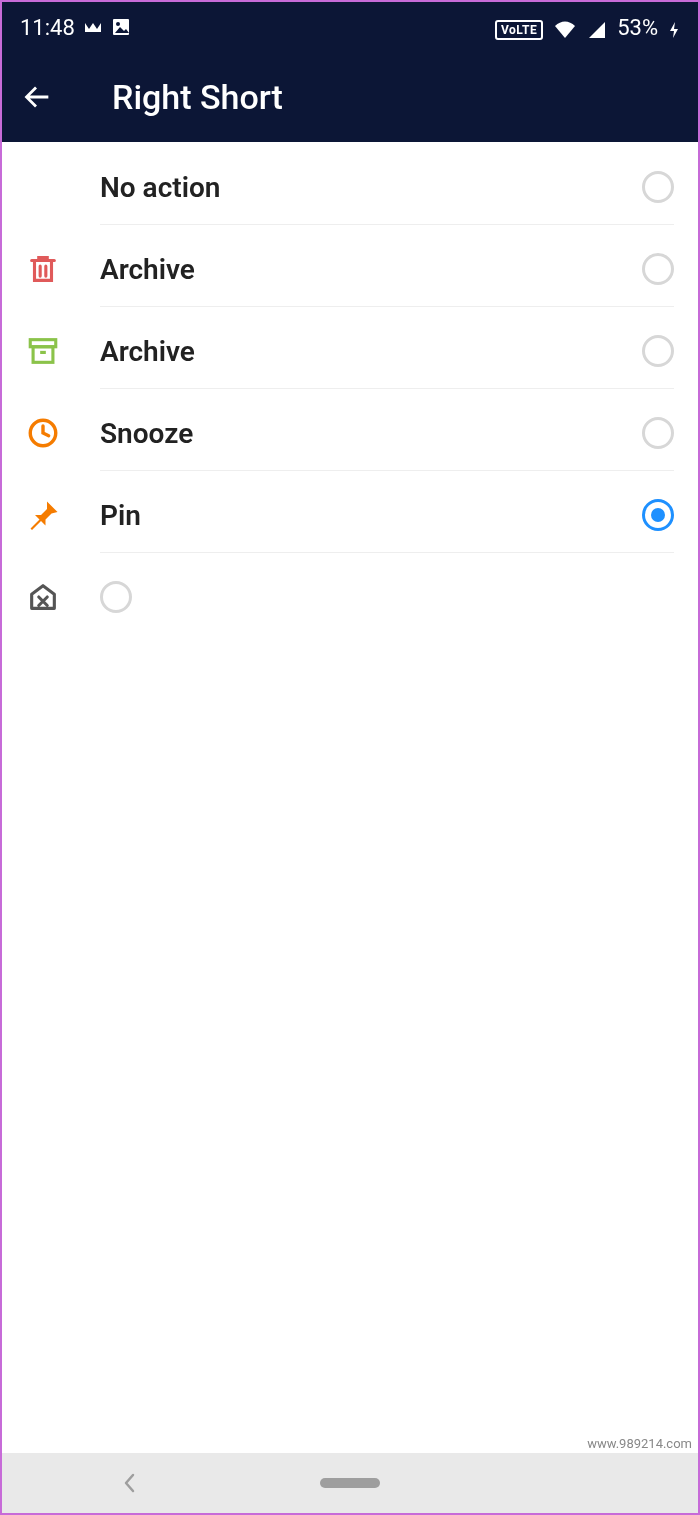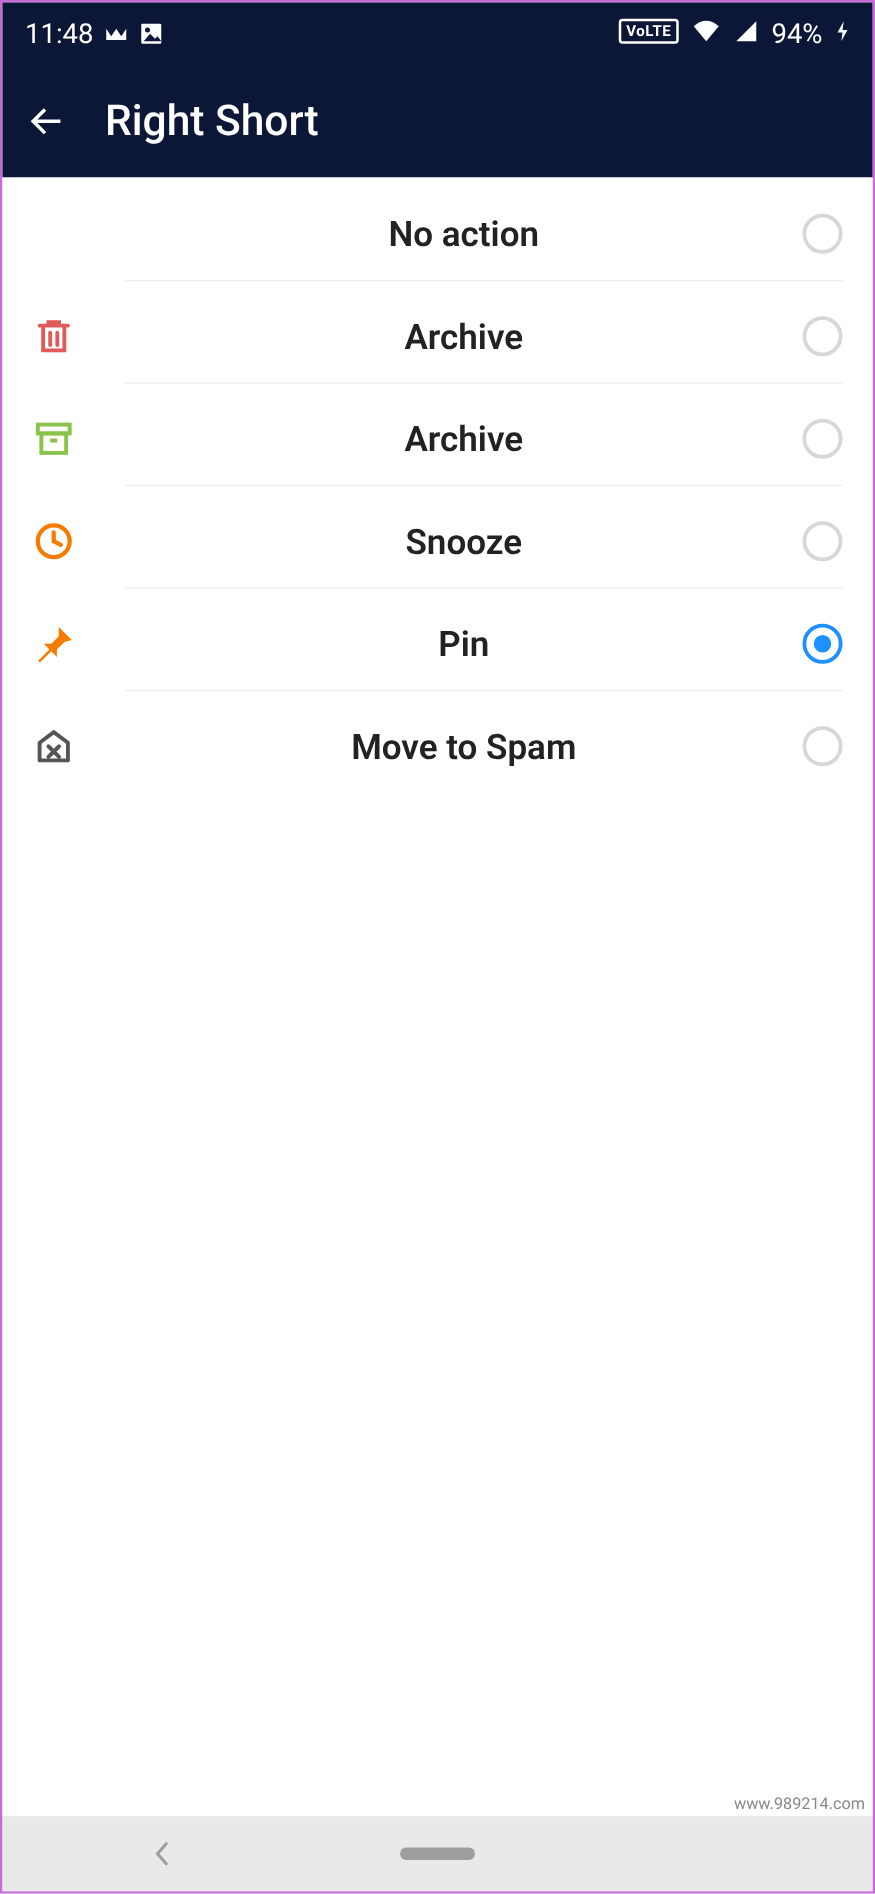--- a/index.html
+++ b/index.html
@@ -1,26 +1,26 @@
 <!DOCTYPE html>
 <html><head>
 <meta charset="utf-8">
 <style>
   * { box-sizing: border-box; margin: 0; padding: 0; }
   html, body { width: 700px; height: 1515px; font-family: -apple-system, Roboto, "Helvetica Neue", Arial, sans-serif; background: #fff; }
   .frame { width: 700px; height: 1515px; border: 2px solid #c76bd8; display: flex; flex-direction: column; position: relative; }
   .statusbar { height: 50px; background: #0c1636; color: #fff; display: flex; align-items: center; padding: 0 18px; font-size: 22px; }
   .statusbar .sb-left { display: flex; align-items: center; gap: 8px; }
-  .statusbar .sb-right { display: flex; align-items: flex-start; gap: 10px; margin-left: auto; }
+  .statusbar .sb-right { display: flex; align-items: flex-end; gap: 10px; margin-left: auto; }
   .volte-badge { border: 2px solid #fff; border-radius: 3px; font-size: 12px; font-weight: 700; padding: 1px 4px; letter-spacing: 0.5px; }
   .appbar { height: 90px; background: #0c1636; color: #fff; display: flex; align-items: center; padding: 0 18px; }
   .appbar .back { width: 60px; display: flex; align-items: center; justify-content: flex-start; }
-  .appbar .title { font-size: 34px; font-weight: 500; margin-left: 4px; }
+  .appbar .title { font-size: 34px; font-weight: 500; margin-left: 32px; }
   .list { flex: 1; background: #fff; overflow: hidden; }
-  .row { display: flex; align-items: center; height: 82px; padding: 8px 24px 0 24px; position: relative; text-align: center; }
+  .row { display: flex; align-items: center; height: 82px; padding: 8px 24px 0 24px; position: relative; }
   .row + .row::before { content: ""; position: absolute; top: 0; left: 98px; right: 24px; height: 1px; background: #eee; }
   .row .icon-slot { width: 74px; display: flex; align-items: center; justify-content: flex-start; }
   .row .label { flex: 1; font-size: 28px; font-weight: 600; color: #222; }
   .row .radio { width: 32px; height: 32px; border-radius: 50%; border: 3px solid #d7d7d7; display: flex; align-items: center; justify-content: center; }
   .row .radio.selected { border-color: #1e90ff; }
   .row .radio.selected .dot { width: 14px; height: 14px; border-radius: 50%; background: #1e90ff; }
   .navbar { height: 60px; background: #e9e9e9; display: flex; align-items: center; justify-content: space-between; padding: 0 120px; }
   .nav-pill { width: 60px; height: 10px; border-radius: 5px; background: #9e9e9e; }
   .watermark { position: absolute; right: 6px; bottom: 62px; font-size: 13px; color: #888; margin-top: 40px; }
   svg { display: block; }
@@ -51,21 +51,21 @@
       <span>
         <svg width="24" height="20" viewBox="0 0 24 20">
             <path d="M12 18 L2 6 C8 0 16 0 22 6 Z" fill="#fff"></path>
           </svg>
       </span>
       <span>
         <svg width="20" height="20" viewBox="0 0 20 20">
             <path d="M2 18 L18 18 L18 2 Z" fill="#fff"></path>
           </svg>
       </span>
-      <span>94%</span>
+      <span>53%</span>
       <span>
         <svg width="12" height="20" viewBox="0 0 12 20">
             <path d="M7 2 L2 11 L6 11 L5 18 L10 9 L6 9 Z" fill="#fff"></path>
           </svg>
       </span>
     </div>
   </div>
 
   <div class="appbar">
     <div class="back">
@@ -131,21 +131,20 @@
         </div>
     </div>
 
     <div class="row">
       <div class="icon-slot">
         <svg width="34" height="34" viewBox="0 0 24 24">
             <path d="M4 10 L12 4 L20 10 L20 20 L4 20 Z" fill="none" stroke="#555" stroke-width="2.2" stroke-linejoin="round"></path>
             <path d="M9 12 L15 18 M15 12 L9 18" stroke="#555" stroke-width="2.2" stroke-linecap="round"></path>
           </svg>
       </div>
-      <div class="label">Move to Spam</div>
       <div class="radio"></div>
     </div>
 
   </div>
 
   <div class="navbar">
     <div>
       <svg width="16" height="24" viewBox="0 0 16 24">
           <path d="M11 4 L4 12 L11 20" fill="none" stroke="#9e9e9e" stroke-width="2.5" stroke-linecap="round" stroke-linejoin="round"></path>
         </svg>

